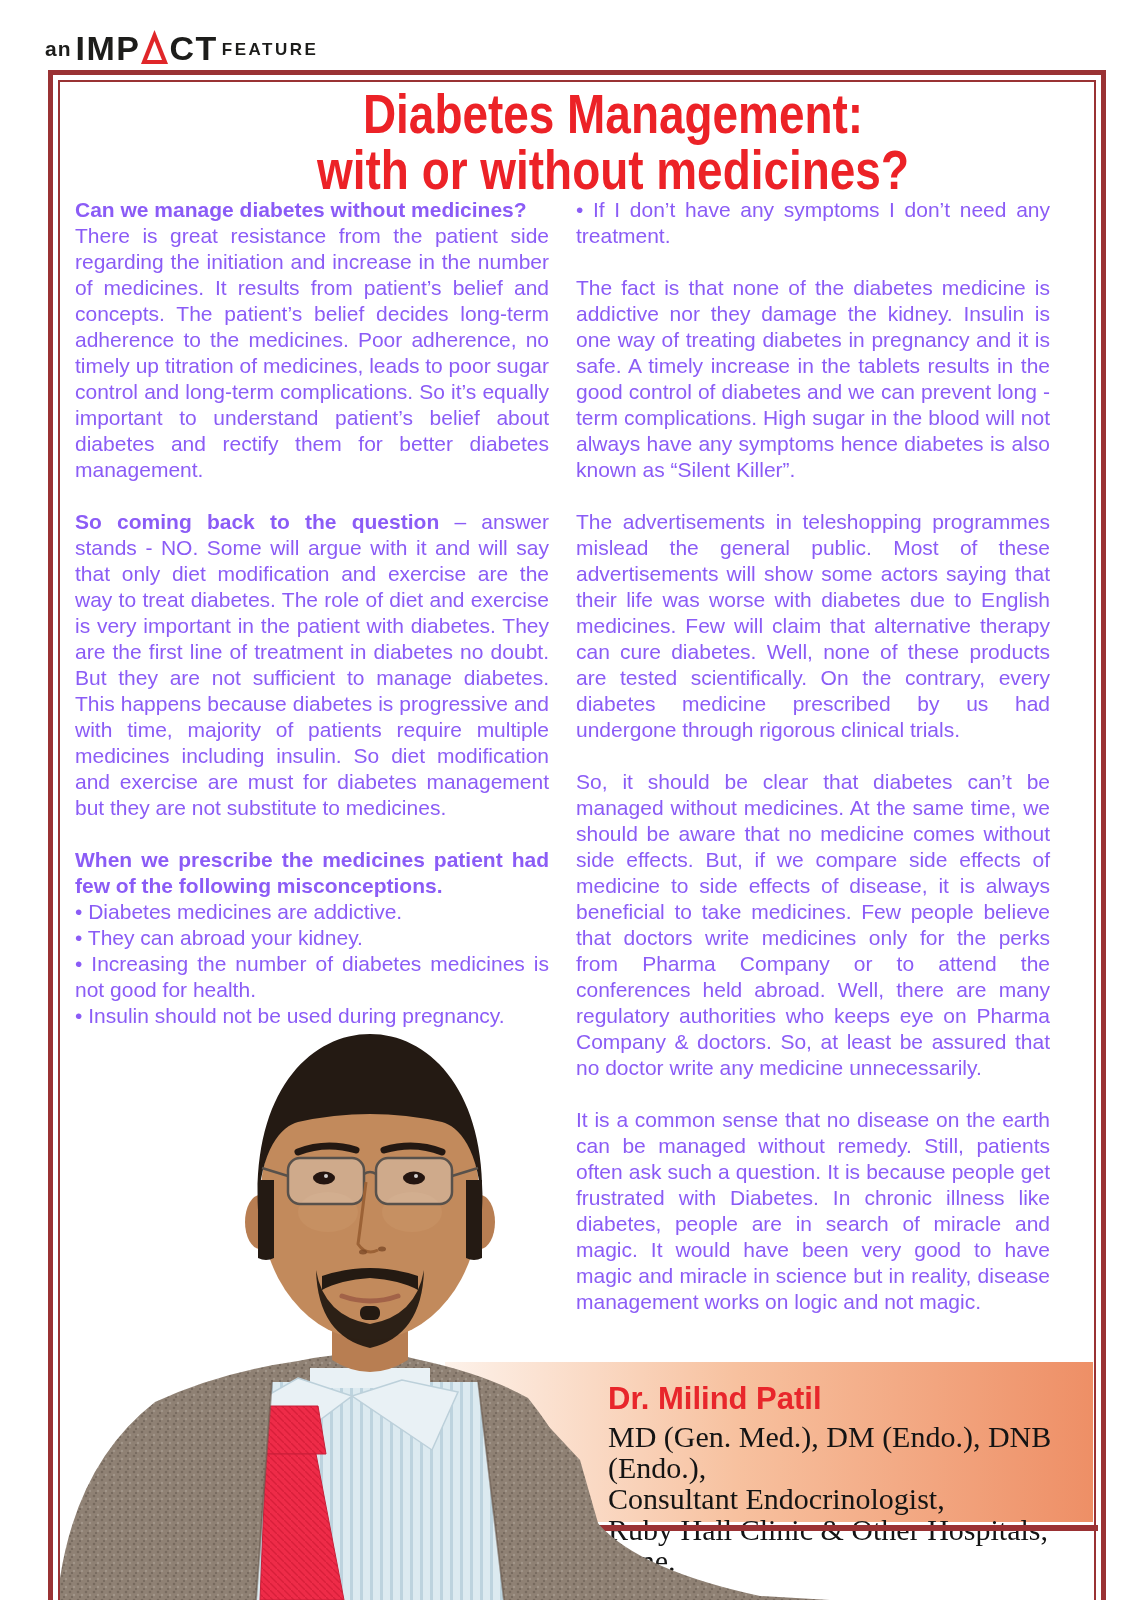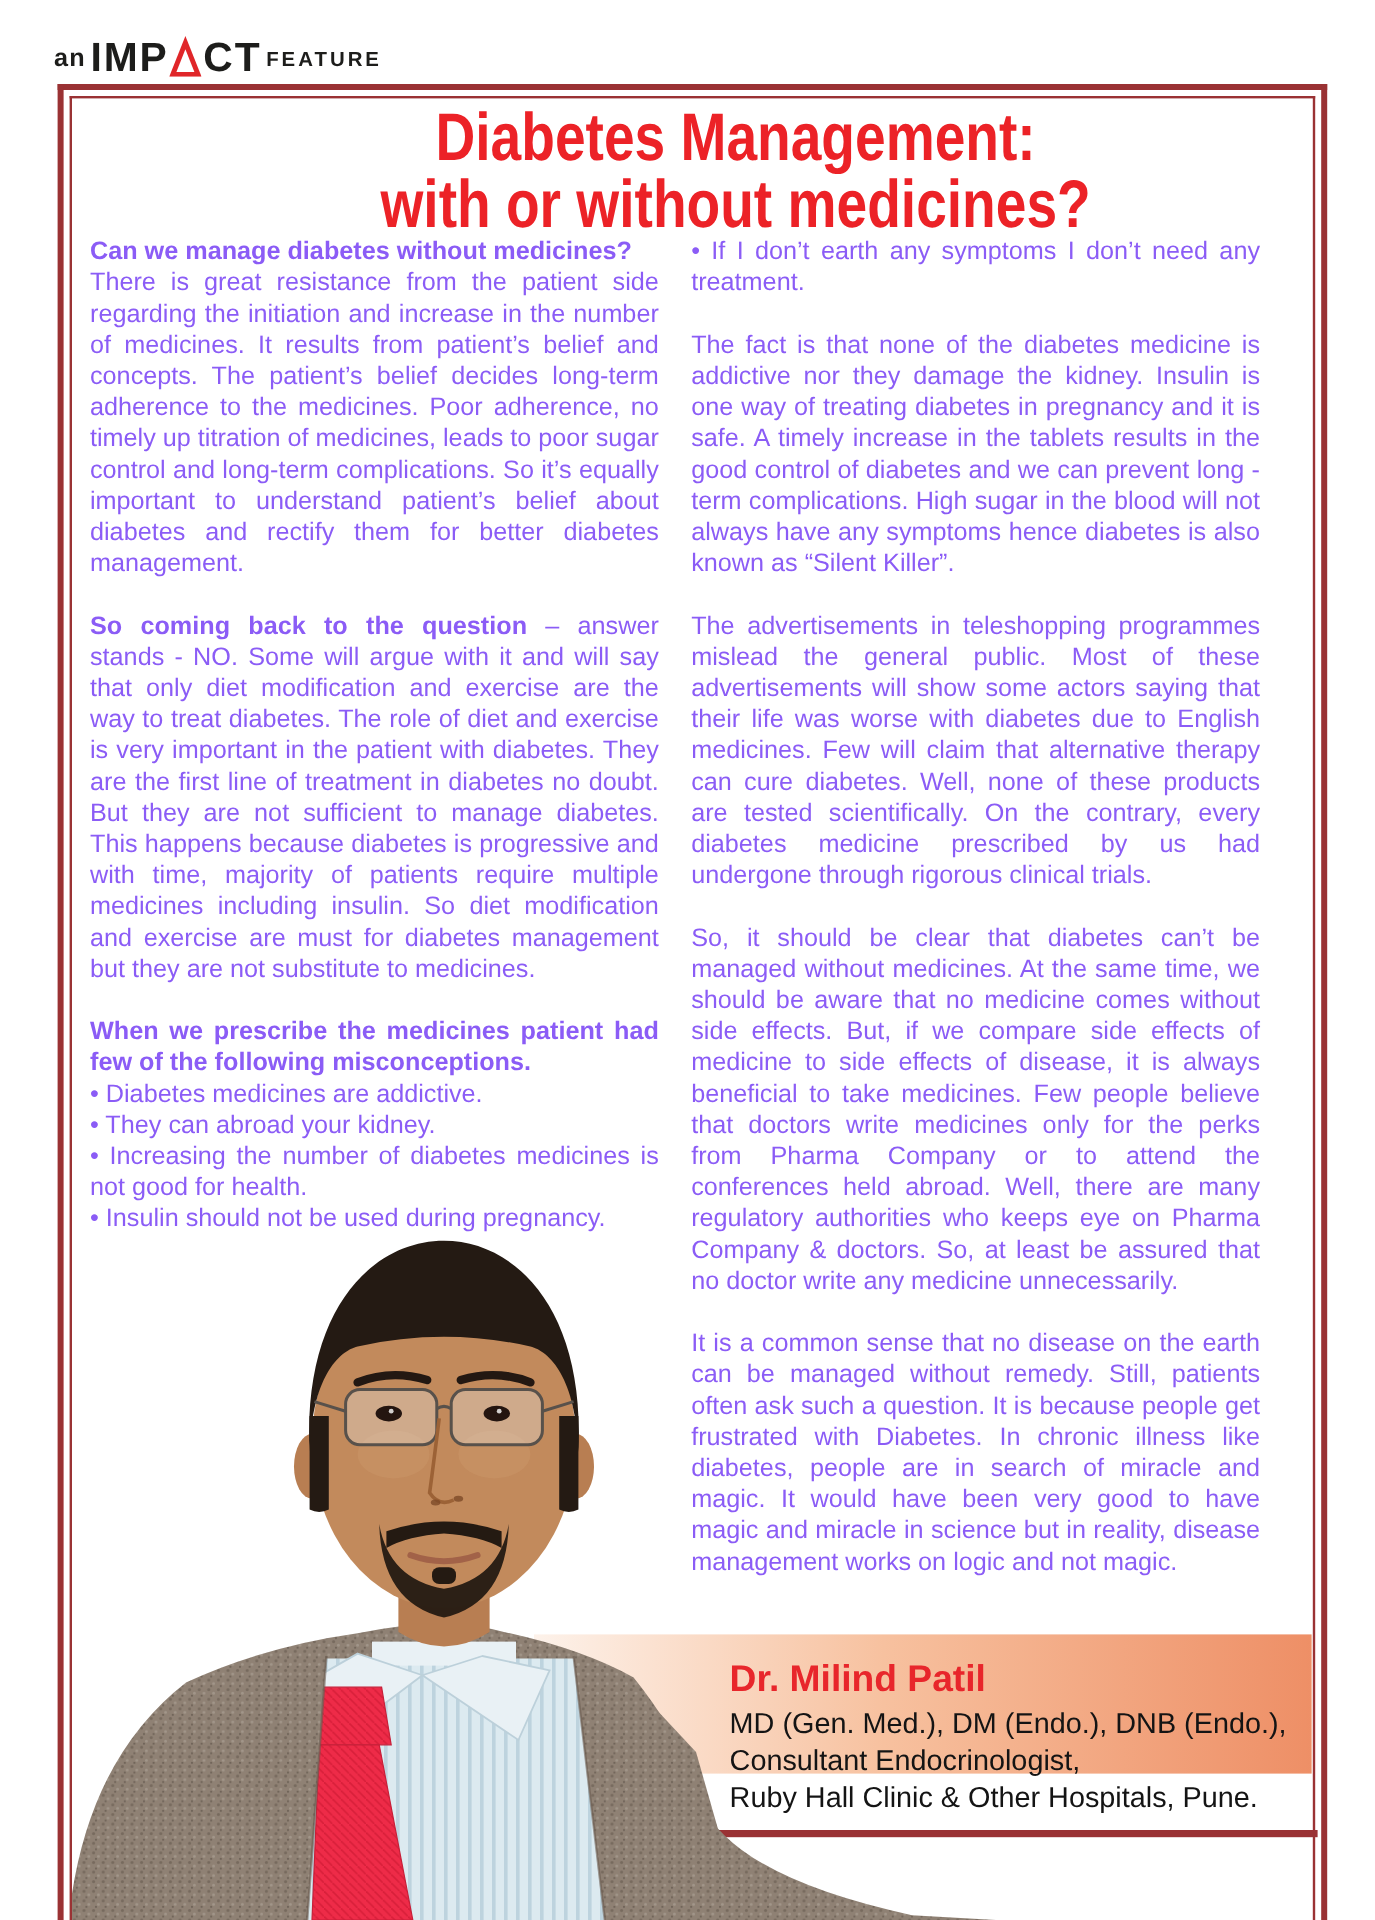--- a/index.html
+++ b/index.html
@@ -50,30 +50,30 @@
   .col-right{left:576px;}
   .col p{margin:0 0 26px 0;}
   .lead{font-weight:bold;}
   .lead-block{display:block;font-weight:bold;}
   
   .photo{
     position:absolute;left:60px;top:1030px;width:770px;height:570px;z-index:3;
   }
   
   .credit-box{
-    position:absolute;left:445px;top:1362px;width:648px;height:116px;z-index:2;
+    position:absolute;left:445px;top:1362px;width:648px;height:160px;z-index:2;
     background:linear-gradient(90deg,#fdf2ea 0%,#f7c19f 45%,#ee8f66 100%);
     box-sizing:border-box;
     padding:20px 10px 0 163px;
   }
   .credit-name{
     font-size:31px;font-weight:bold;color:#e8262b;line-height:34px;margin-bottom:5px;
   }
   .credit-line{
-    font-size:24px;color:#141414;line-height:31px;
+    font-size:30px;color:#141414;line-height:31px;font-family:Liberation Serif, serif;
   }
   .credit-rule{
     position:absolute;left:445px;top:1525px;width:653px;height:6px;
     background:#9a3234;z-index:2;
   }
 </style>
 </head>
 <body>
 
 <div id="page">
@@ -111,21 +111,21 @@
     <p>
       <span class="lead-block">When we prescribe the medicines patient had few of the following misconceptions.</span>
       <span style="display:block">• Diabetes medicines are addictive.</span>
       <span style="display:block">• They can abroad your kidney.</span>
       <span style="display:block">• Increasing the number of diabetes medicines is not good for health.</span>
       <span style="display:block">• Insulin should not be used during pregnancy.</span>
     </p>
   </div>
 
   <div class="col col-right">
-    <p>• If I don’t earth any symptoms I don’t need any treatment.</p>
+    <p>• If I don’t have any symptoms I don’t need any treatment.</p>
     <p>The fact is that none of the diabetes medicine is addictive nor they damage the kidney. Insulin is one way of treating diabetes in pregnancy and it is safe. A timely increase in the tablets results in the good control of diabetes and we can prevent long - term complications. High sugar in the blood will not always have any symptoms hence diabetes is also known as “Silent Killer”.</p>
     <p>The advertisements in teleshopping programmes mislead the general public. Most of these advertisements will show some actors saying that their life was worse with diabetes due to English medicines. Few will claim that alternative therapy can cure diabetes. Well, none of these products are tested scientifically. On the contrary, every diabetes medicine prescribed by us had undergone through rigorous clinical trials.</p>
     <p>So, it should be clear that diabetes can’t be managed without medicines. At the same time, we should be aware that no medicine comes without side effects. But, if we compare side effects of medicine to side effects of disease, it is always beneficial to take medicines. Few people believe that doctors write medicines only for the perks from Pharma Company or to attend the conferences held abroad. Well, there are many regulatory authorities who keeps eye on Pharma Company &amp; doctors. So, at least be assured that no doctor write any medicine unnecessarily.</p>
     <p>It is a common sense that no disease on the earth can be managed without remedy.  Still, patients often ask such a question. It is because people get frustrated with Diabetes. In chronic illness like diabetes, people are in search of miracle and magic. It would have been very good to have magic and miracle in science but in reality, disease management works on logic and not magic.</p>
   </div>
 
   <div class="credit-box">
     <div class="credit-name">Dr. Milind Patil</div>
     <div class="credit-line">MD (Gen. Med.), DM (Endo.), DNB (Endo.),</div>
     <div class="credit-line">Consultant Endocrinologist,</div>

